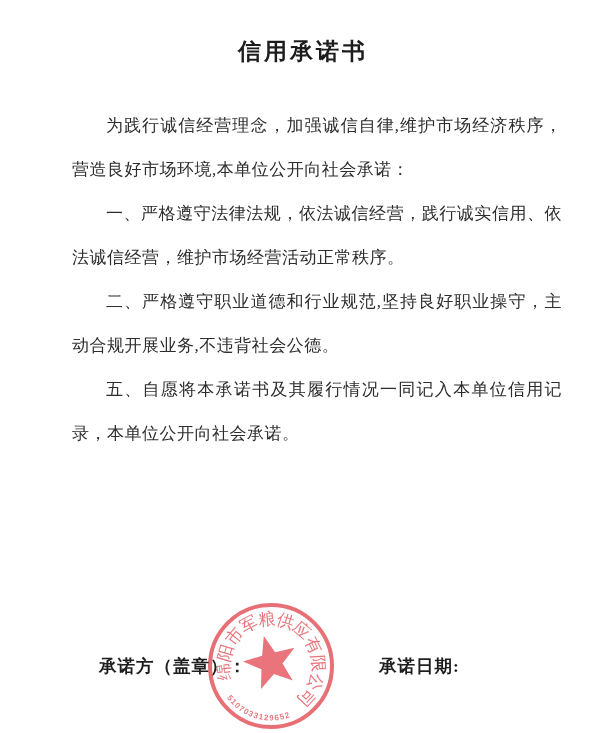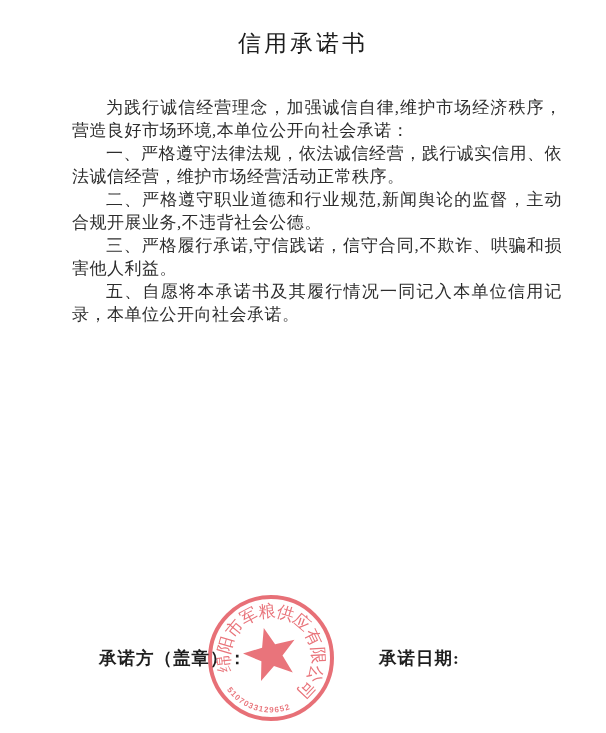--- a/index.html
+++ b/index.html
@@ -9,31 +9,31 @@
     font-family: "Liberation Serif", "DejaVu Serif", serif;
     color: #2b2b2b;
     overflow: hidden;
   }
   .page {
     position: relative;
     width: 606px; height: 733px;
     background: #ffffff;
   }
   .doc-title {
-    margin-top: 28px;
+    margin-top: 36px;
     text-align: center;
     font-size: 23px;
-    font-weight: normal;
+    font-weight: bold;
     letter-spacing: 3px;
     color: #1c1c1c;
   }
   .content {
     margin: 37px 44px 0 72px;
     font-size: 17px;
-    line-height: 23px;
+    line-height: 44px;
     letter-spacing: 0.5px;
     text-align: justify;
     color: #2d2d2d;
   }
   .content p { text-indent: 2em; margin: 0; }
   .footer-row {
     position: absolute;
     top: 618px; left: 0; right: 0;
     height: 28px;
     font-weight: bold;
@@ -55,22 +55,21 @@
 </head>
 <body>
 
 <div class="page">
 
   <h1 class="doc-title">信用承诺书</h1>
 
   <div class="content">
     <p>为践行诚信经营理念，加强诚信自律,维护市场经济秩序，营造良好市场环境,本单位公开向社会承诺：</p>
     <p>一、严格遵守法律法规，依法诚信经营，践行诚实信用、依法诚信经营，维护市场经营活动正常秩序。</p>
-    <p>二、严格遵守职业道德和行业规范,新闻舆论的监督，主动合规开展业务,不违背社会公德。</p>
-    <p>三、严格履行承诺,守信践诺，信守合同,不欺诈、哄骗和损害他人利益。</p>
+    <p>二、严格遵守职业道德和行业规范,坚持良好职业操守，主动合规开展业务,不违背社会公德。</p>
     <p>五、自愿将本承诺书及其履行情况一同记入本单位信用记录，本单位公开向社会承诺。</p>
   </div>
 
   <div class="footer-row">
     <span class="promisor-label">承诺方（盖章）：</span>
     <span class="date-label">承诺日期:</span>
   </div>
 
   <svg class="seal" id="seal-svg" viewBox="0 0 134 134">
       <circle cx="67" cy="67" r="61" fill="none" stroke="#e24a53" stroke-width="4" opacity="0.92"></circle>

